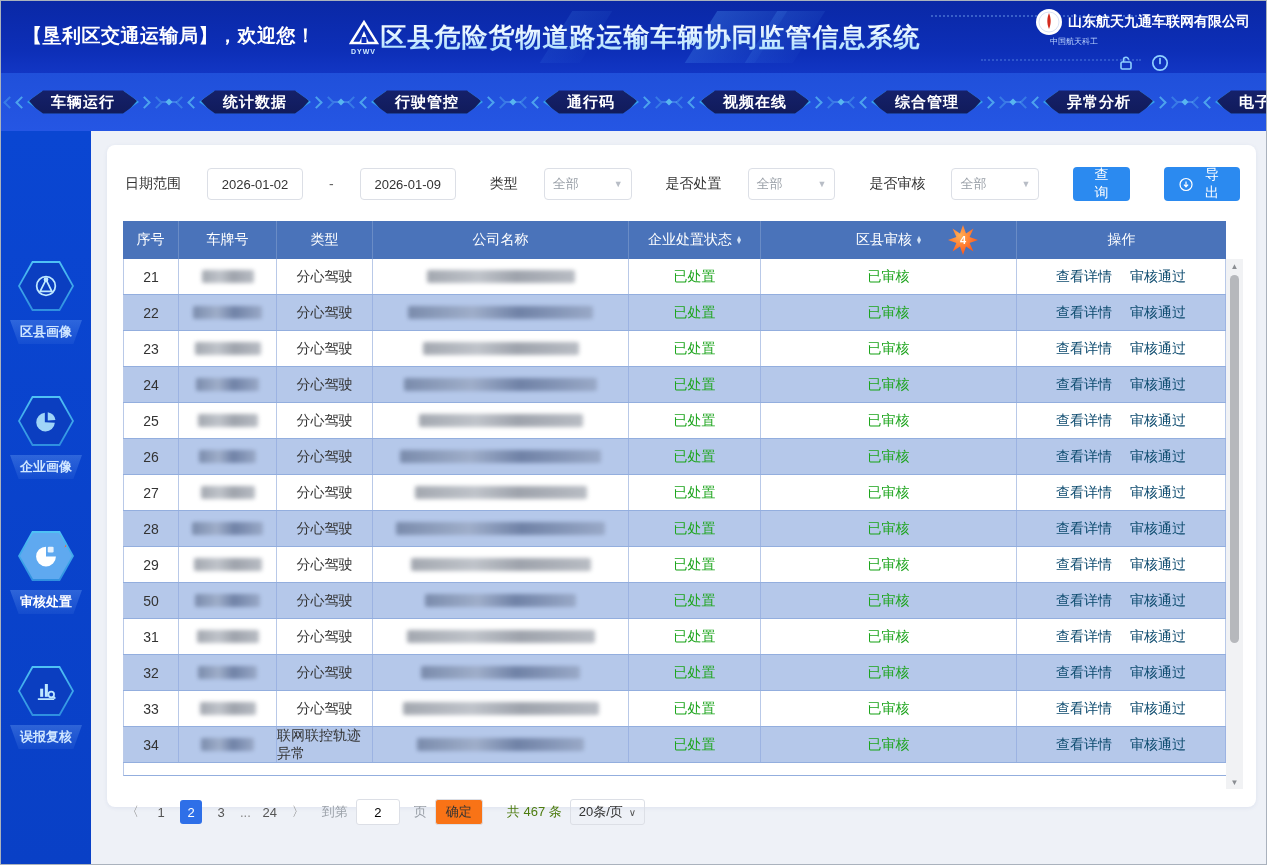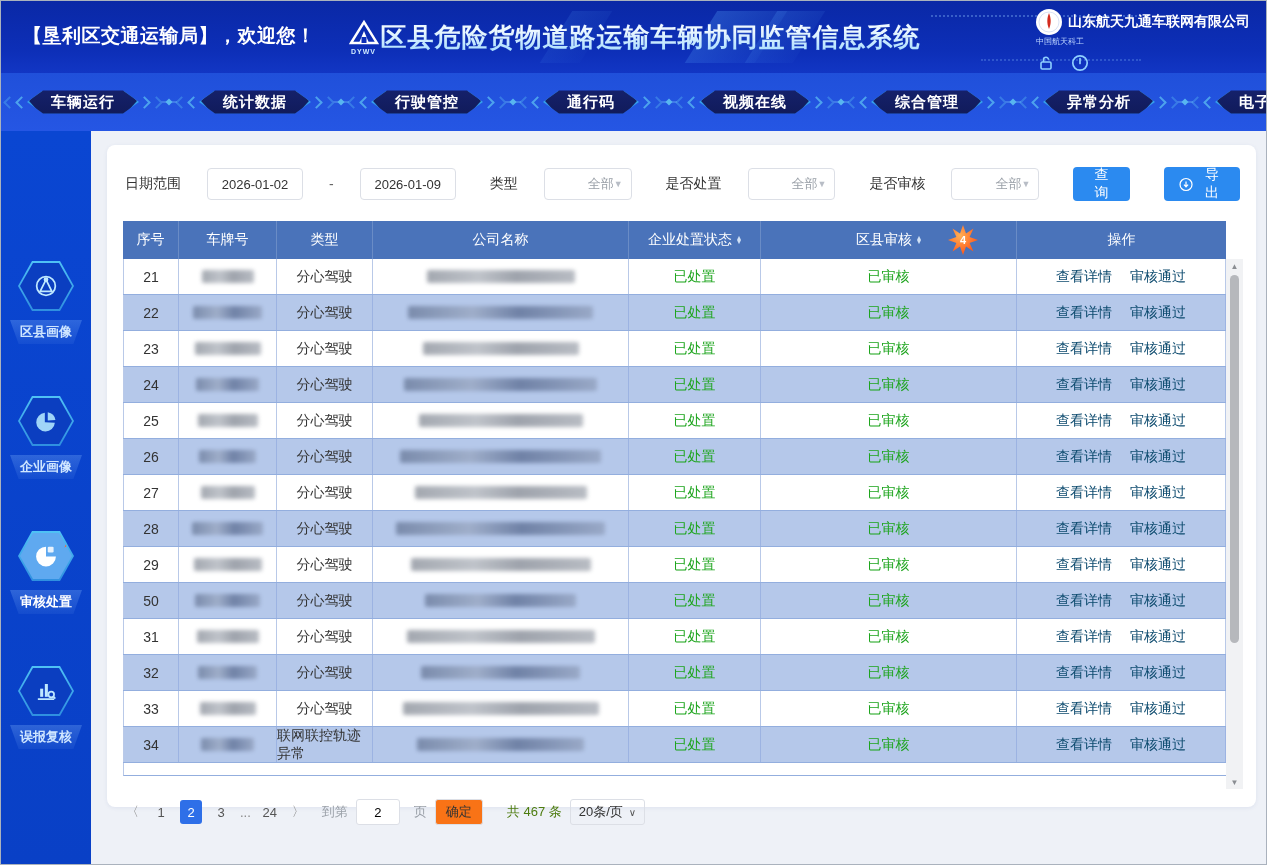--- a/index.html
+++ b/index.html
@@ -11,21 +11,21 @@
   .deco-band { position:absolute; top:10px; height:52px; width:70px; background:linear-gradient(120deg,rgba(90,170,255,.28),rgba(90,170,255,.04)); transform:skewX(-32deg); }
   .deco-b1 { left:700px; } .deco-b2 { left:760px; width:48px; opacity:.7; } .deco-b3 { left:555px; width:40px; opacity:.5; }
   .deco-dots { position:absolute; top:14px; left:930px; width:210px; border-top:2px dotted rgba(140,195,255,.35); }
   .deco-dots2 { position:absolute; bottom:12px; left:980px; width:160px; border-top:2px dotted rgba(140,195,255,.25); }
   .welcome { position:absolute; left:22px; top:22px; font-size:19px; font-weight:bold; letter-spacing:.5px; }
   .title-wrap { position:absolute; left:0; right:0; top:0; height:72px; display:flex; align-items:center; justify-content:center; }
   .sys-logo { display:flex; flex-direction:column; align-items:center; line-height:1; }
   .sys-logo svg { display:block; }
   .sys-logo-abbr { font-size:7px; letter-spacing:1px; color:#cfeaff; margin-top:1px; font-weight:bold; }
   .sys-title { font-size:26px; font-weight:bold; letter-spacing:1px; background:linear-gradient(180deg,#ffffff 30%,#9fd9ff 100%); -webkit-background-clip:text; background-clip:text; color:transparent; text-shadow:0 0 1px rgba(160,220,255,.2); }
-  .company-block { position:absolute; right:16px; top:8px; display:flex; flex-direction:column; align-items:flex-start; }
+  .company-block { position:absolute; right:16px; top:8px; display:flex; flex-direction:column; align-items:center; }
   .company-row { display:flex; align-items:center; gap:6px; }
   .casic-logo { width:26px; height:26px; border-radius:50%; background:#fff; display:flex; align-items:center; justify-content:center; position:relative; }
   .casic-logo svg { display:block; }
   .company-name { font-size:14px; color:#fff; font-weight:bold; }
   .company-sub { font-size:8px; color:#bcd4ff; margin-top:1px; margin-right:138px; }
   .header-icons { display:flex; gap:14px; margin-top:6px; }
   .hicon { width:20px; height:20px; display:flex; align-items:center; justify-content:center; cursor:pointer; }
 
   
   .nav-bar { height:58px; background:linear-gradient(180deg,#2050da,#2556e4); display:flex; align-items:center; padding:0 4px; flex-shrink:0; }
@@ -54,21 +54,21 @@
 
   .main-area { flex:1; padding:14px 10px 0 16px; min-width:0; }
   .card { background:#fff; border-radius:8px; box-shadow:0 1px 4px rgba(40,70,140,.08); height:662px; padding:16px 16px 0 16px; }
 
   
   .filter-bar { display:flex; align-items:center; gap:26px; height:34px; margin:6px 0 20px 2px; font-size:14px; color:#333; }
   .f-label { margin-left:8px; white-space:nowrap; }
   .f-label:first-child { margin-left:0; }
   .txt-input { width:96px; height:32px; border:1px solid #dcdfe6; border-radius:4px; text-align:center; font-size:13px; color:#333; font-family:inherit; background:#fff; }
   .sep { color:#666; }
-  .sel-box { width:92px; height:32px; border:1px solid #dcdfe6; border-radius:4px; background:#fff; display:flex; align-items:center; justify-content:flex-end; padding:0 8px; color:#9aa0a8; font-size:13px; cursor:pointer; }
+  .sel-box { width:92px; height:32px; border:1px solid #dcdfe6; border-radius:4px; background:#fff; display:flex; align-items:center; justify-content:space-between; padding:0 8px; color:#9aa0a8; font-size:13px; cursor:pointer; }
   .sel-caret { font-size:9px; color:#b8bdc6; }
   .btn-primary { height:34px; background:#2b8af0; color:#fff; border:none; border-radius:4px; font-size:14px; padding:0 15px; cursor:pointer; font-family:inherit; margin-left:8px; display:flex; align-items:center; gap:6px; }
   .btn-primary svg { display:block; }
 
   
   .tbl { width:1120px; font-size:14px; color:#333; }
   .tbl-header { display:flex; background:#4a73ba; color:#fff; height:38px; width:1103px; }
   .th { display:flex; align-items:center; justify-content:center; gap:5px; border-right:1px solid rgba(255,255,255,.18); position:relative; font-size:14px; }
   .th:last-child { border-right:none; }
   .sort-ic { display:flex; flex-direction:column; line-height:.55; font-size:8px; color:#cfe0f5; }

